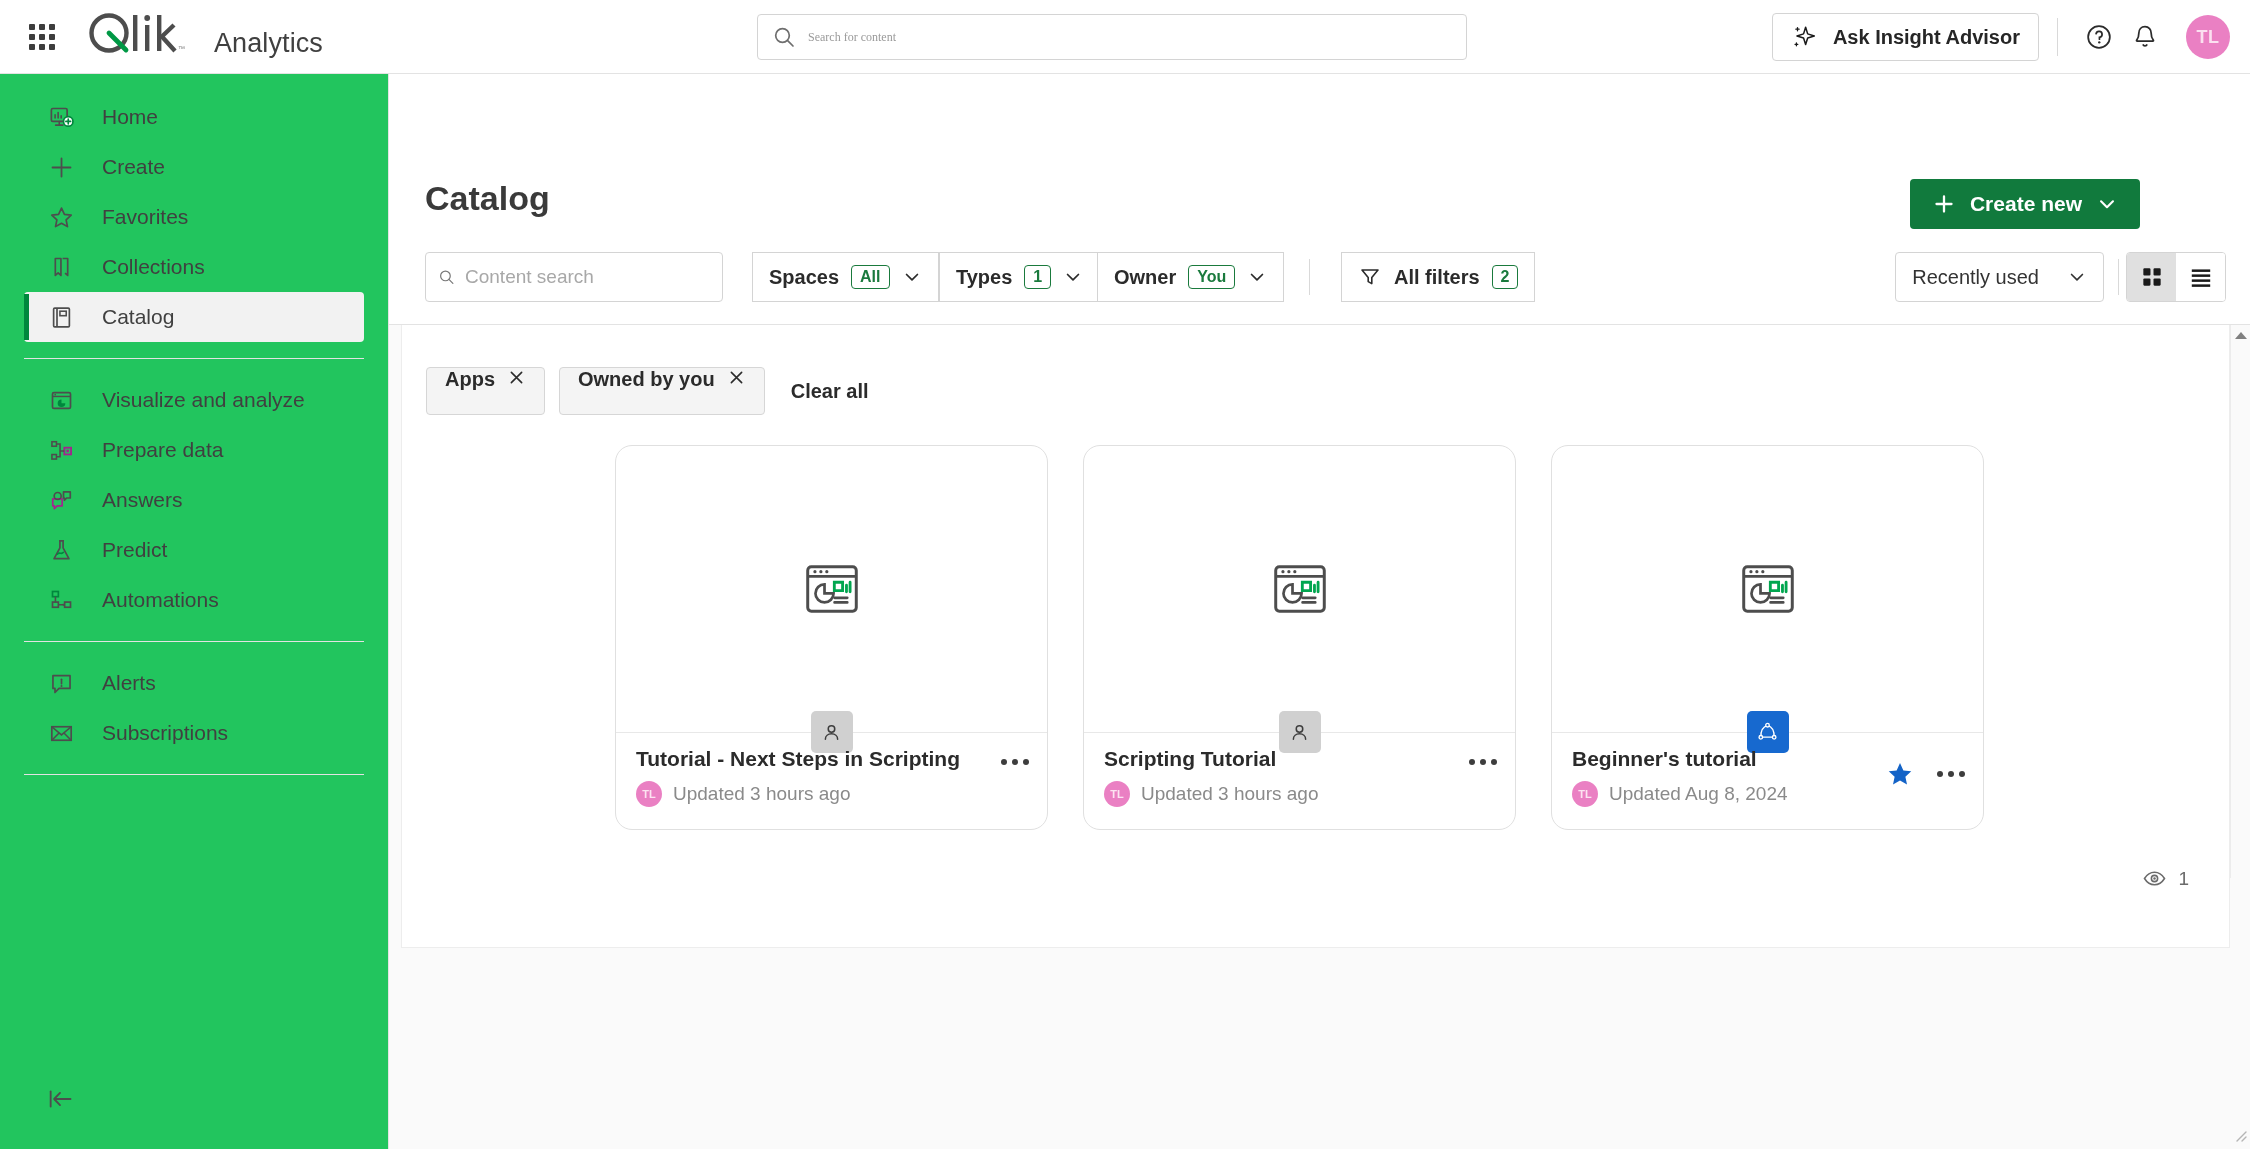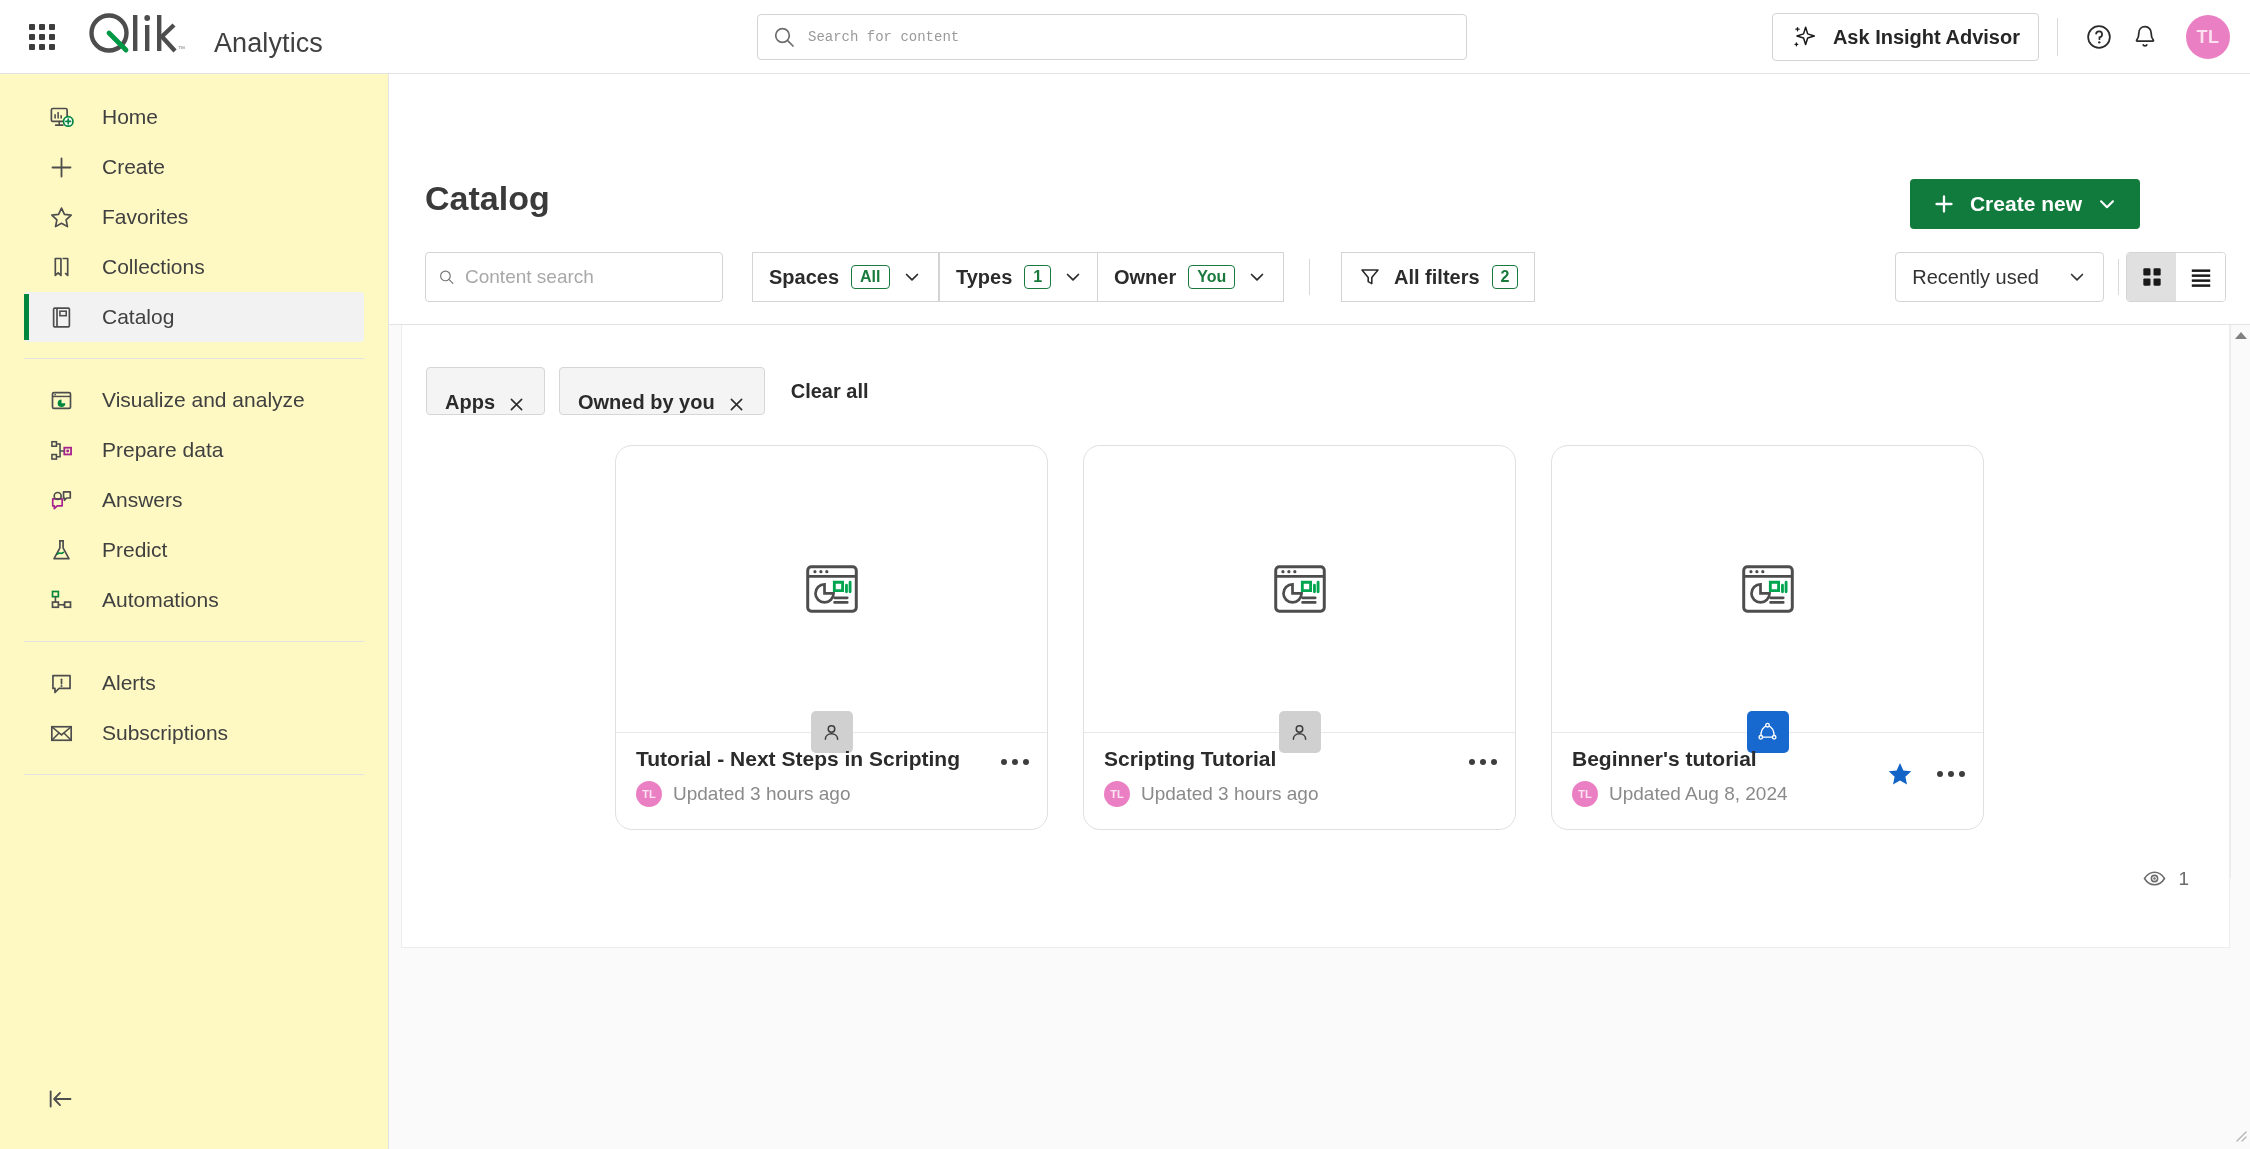--- a/index.html
+++ b/index.html
@@ -32,22 +32,22 @@
     margin-left: 18px; font-size: 27px; color: #404040; font-weight: 400;
     letter-spacing: .1px; position: relative; top: -4px;
   }
 
   .global-search {
     position: absolute; left: 757px; top: 14px; width: 710px; height: 46px;
     border: 1px solid #d4d4d4; border-radius: 4px; background: #fff;
     display: flex; align-items: center; padding: 0 14px; cursor: text;
   }
   .global-search input {
-    border: 0; outline: 0; flex: 1; font-size: 14px; margin-left: 12px;
-    font-family: Liberation Mono, monospace; color: #b91c1c; background: transparent;
+    border: 0; outline: 0; flex: 1; font-size: 12px; margin-left: 12px;
+    font-family: Liberation Serif, serif; color: #b91c1c; background: transparent;
   }
   .global-search input::placeholder { color: #9a9a9a; }
 
   .topbar-right {
     position: absolute; right: 20px; top: 0; height: 74px;
     display: flex; align-items: center; gap: 0;
   }
   .ask-btn {
     display: flex; align-items: center; gap: 16px;
     height: 48px; padding: 0 18px;
@@ -63,21 +63,21 @@
   .avatar-top {
     width: 44px; height: 44px; border-radius: 50%;
     background: #ea80c3; color: #fbe0f0; font-size: 18px; font-weight: 600;
     display: flex; align-items: center; justify-content: center; margin-left: 18px;
     cursor: pointer; letter-spacing: .5px;
   }
 
   
   .sidebar {
     position: absolute; top: 74px; left: 0; width: 389px; height: 1075px;
-    background: #fef9c3; border-right: 1px solid #e3e3e3; padding-top: 18px;
+    background: #22c55e; border-right: 1px solid #e3e3e3; padding-top: 18px;
   }
   .nav-item {
     position: relative; display: flex; align-items: center;
     height: 50px; margin: 0 24px; padding-left: 22px; border-radius: 4px;
     cursor: pointer; color: #404040;
   }
   .nav-item .ni-label { font-size: 21px; margin-left: 26px; white-space: nowrap; }
   .nav-item .ni-ico { width: 30px; height: 30px; display: flex; align-items: center; justify-content: center; flex: 0 0 30px; }
   .nav-item.active { background: #f2f2f2; }
   .nav-item.active::before {
@@ -154,21 +154,21 @@
     background: #fafafa;
   }
   .scroll-panel {
     position: absolute; top: 0; left: 12px; right: 20px; height: 623px;
     background: #fff; border-left: 1px solid #ededed; border-right: 1px solid #ededed;
     border-bottom: 1px solid #ededed;
   }
   .chips { position: absolute; top: 42px; left: 24px; display: flex; align-items: center; gap: 14px; }
   .chip {
     height: 48px; padding: 0 18px; border: 1px solid #d6d6d6; border-radius: 4px;
-    background: #f4f4f4; display: flex; align-items: flex-end; gap: 12px;
+    background: #f4f4f4; display: flex; align-items: flex-start; gap: 12px;
     font-size: 20px; font-weight: 700; color: #2b2b2b; cursor: pointer;
   }
   .clear-all {
     margin-left: 12px; font-size: 20px; font-weight: 700; color: #2b2b2b;
     cursor: pointer; background: none; border: 0; font-family: "Liberation Sans", sans-serif;
   }
 
   
   .cards { position: absolute; top: 120px; left: 213px; display: flex; gap: 35px; }
   .card {

